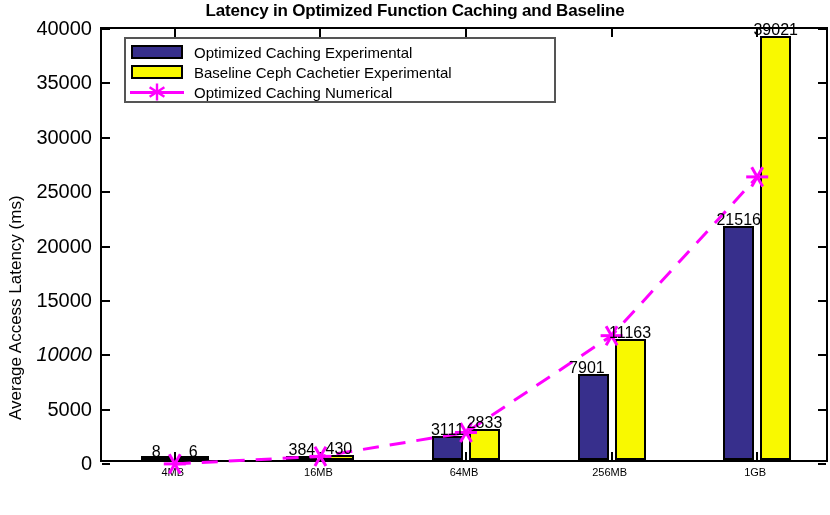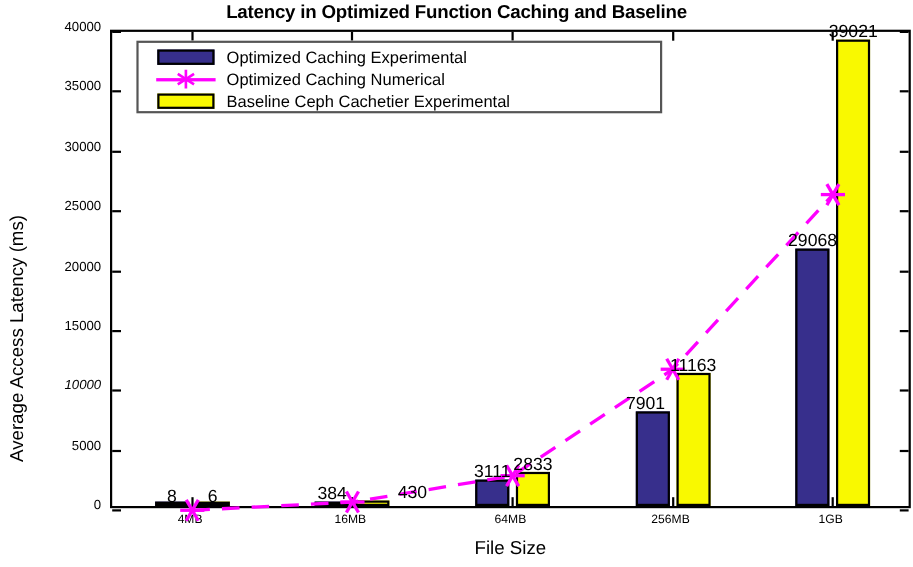--- a/index.html
+++ b/index.html
@@ -67,21 +67,21 @@
     top: 489px;
     width: 728px;
     text-align: center;
     font-size: 17px;
     color: #000000;
     font-family: "Liberation Sans", sans-serif;
   }
   .ytick-label {
     position: absolute;
     right: 0;
-    font-size: 12px;
+    font-size: 20px;
     color: #000000;
     white-space: nowrap;
     font-family: "Liberation Sans", sans-serif;
   }
   .ytick-mark {
     position: absolute;
     left: 0px;
     width: 8px;
     height: 0;
     border-top: 2px solid #000000;
@@ -131,26 +131,26 @@
     width: 728px;
     height: 435px;
     pointer-events: none;
     overflow: visible;
   }
   
   #legend {
     position: absolute;
     left: 22px;
     top: 8px;
-    width: 478px;
+    width: 432px;
     height: 66px;
     background: #ffffff;
     border: 2px solid #555555;
     box-sizing: border-box;
-    padding: 3px 12px;
+    padding: 3px 0;
   }
   .legend-row {
     display: flex;
     align-items: center;
     height: 20px;
   }
   .legend-key {
     width: 62px;
     display: flex;
     align-items: center;
@@ -191,21 +191,20 @@
   }
 </style>
 </head>
 <body>
 
 <div id="figure">
 
   <div class="chart-title">Latency in Optimized Function Caching and Baseline</div>
 
   <div class="ylabel">Average Access Latency (ms)</div>
-  <div class="xlabel">File Size</div>
 
   <div id="ytick-labels">
       <div class="ytick-label" style="top: 452px; right: 738px;">0</div>
       <div class="ytick-label" style="top: 397.625px; right: 738px;">5000</div>
       <div class="ytick-label" style="top: 343.25px; right: 738px; font-style: italic;">10000</div>
       <div class="ytick-label" style="top: 288.875px; right: 738px;">15000</div>
       <div class="ytick-label" style="top: 234.5px; right: 738px;">20000</div>
       <div class="ytick-label" style="top: 180.125px; right: 738px;">25000</div>
       <div class="ytick-label" style="top: 125.75px; right: 738px;">30000</div>
       <div class="ytick-label" style="top: 71.375px; right: 738px;">35000</div>
@@ -290,51 +289,51 @@
           <g>
             <line x1="644.1999999999999" y1="147.89999999999998" x2="666.1999999999999" y2="147.89999999999998" stroke="#FF00FF" stroke-width="3"></line>
             <line x1="649.6999999999999" y1="138.37372055837116" x2="660.6999999999999" y2="157.4262794416288" stroke="#FF00FF" stroke-width="3"></line>
             <line x1="660.6999999999999" y1="138.37372055837116" x2="649.6999999999999" y2="157.4262794416288" stroke="#FF00FF" stroke-width="3"></line>
           </g>
         </svg>
       <div id="bar-labels">
           <div class="bar-label" style="left: 30.3px; width: 48px; text-align: center; top: 414px;">8</div>
           <div class="bar-label" style="left: 67.3px; width: 48px; text-align: center; top: 414px;">6</div>
           <div class="bar-label" style="left: 175.9px; width: 48px; text-align: center; top: 411.824px;">384</div>
-          <div class="bar-label" style="left: 212.9px; width: 48px; text-align: center; top: 411.324px; padding-left: 36px;">430</div>
+          <div class="bar-label" style="left: 212.9px; width: 48px; text-align: center; top: 411.324px;">430</div>
           <div class="bar-label" style="left: 321.5px; width: 48px; text-align: center; top: 392.271px;">3111</div>
           <div class="bar-label" style="left: 358.5px; width: 48px; text-align: center; top: 385.191px;">2833</div>
           <div class="bar-label" style="left: 467.1px; width: 48px; text-align: left; top: 330.077px;">7901</div>
           <div class="bar-label" style="left: 504.1px; width: 48px; text-align: center; top: 294.602px;">11163</div>
-          <div class="bar-label" style="left: 612.7px; width: 48px; text-align: center; top: 182.013px;">29068</div>
+          <div class="bar-label" style="left: 612.7px; width: 48px; text-align: center; top: 182.013px;">21516</div>
           <div class="bar-label" style="left: 649.7px; width: 48px; text-align: center; top: -8.35337px;">39021</div>
         </div>
     </div>
 
     <div id="legend">
       <div class="legend-row">
         <span class="legend-key">
             <span class="swatch blue"></span>
           </span>
         <span class="legend-text">Optimized Caching Experimental</span>
+      </div>
+      <div class="legend-row">
+        <span class="legend-key">
+            <span class="swatch yellow"></span>
+          </span>
+        <span class="legend-text">Baseline Ceph Cachetier Experimental</span>
       </div>
       <div class="legend-row">
         <span class="legend-key">
           <span class="legend-line"></span>
           <svg class="legend-star" viewBox="0 0 20 20">
             <g stroke="#FF00FF" stroke-width="2.4">
               <line x1="10" y1="1.5" x2="10" y2="18.5"></line>
               <line x1="2.6" y1="5.2" x2="17.4" y2="14.8"></line>
               <line x1="2.6" y1="14.8" x2="17.4" y2="5.2"></line>
             </g>
           </svg>
         </span>
         <span class="legend-text">Optimized Caching Numerical</span>
       </div>
-      <div class="legend-row">
-        <span class="legend-key">
-            <span class="swatch yellow"></span>
-          </span>
-        <span class="legend-text">Baseline Ceph Cachetier Experimental</span>
-      </div>
     </div>
   </div>
 </div>
 
 </body></html>

